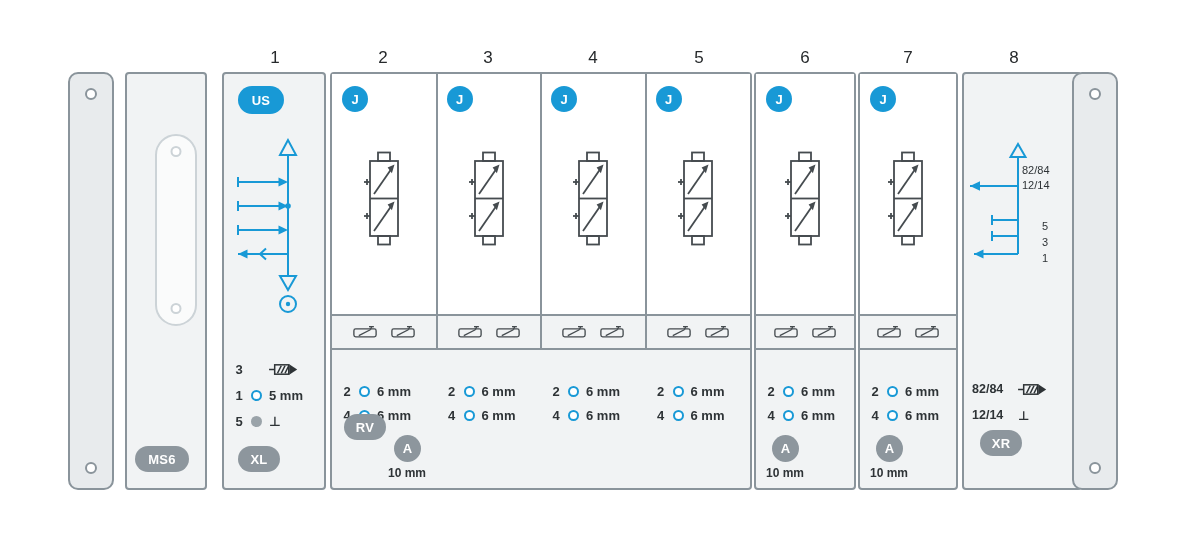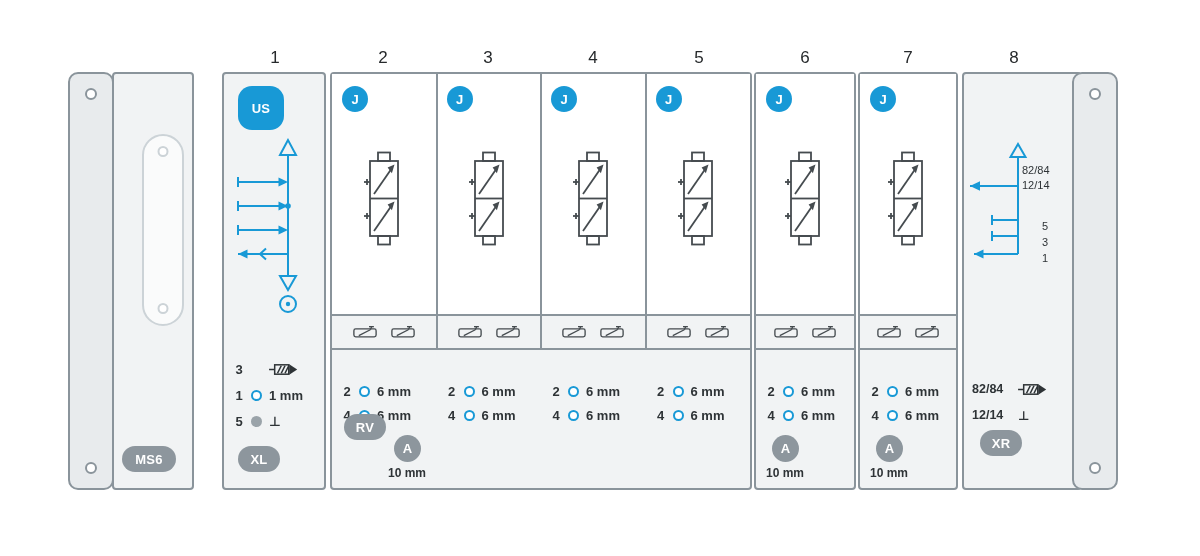--- a/index.html
+++ b/index.html
@@ -18,21 +18,21 @@
   .screw{position:absolute;left:50%;transform:translateX(-50%);width:12px;height:12px;
          border-radius:50%;background:#ffffff;border:2px solid #8a949b;box-sizing:border-box;}
   
   .stadium{position:absolute;left:28px;top:60px;width:42px;height:192px;box-sizing:border-box;
            border:2px solid #ccd3d7;border-radius:22px;background:#fafbfb;}
   .stadium .hole{position:absolute;left:50%;transform:translateX(-50%);width:11px;height:11px;
            border-radius:50%;border:2px solid #ccd3d7;box-sizing:border-box;background:#fff;}
   
   .pill{position:absolute;height:26px;border-radius:14px;color:#fff;font-weight:700;font-size:13px;
         display:flex;align-items:center;justify-content:center;letter-spacing:.3px;}
-  .pill.blue{background:#1899d6;height:44px;}
+  .pill.blue{background:#1899d6;height:28px;}
   .pill.gray{background:#8d969d;}
   .circle-badge{position:absolute;width:27px;height:27px;border-radius:50%;background:#8d969d;
         color:#fff;font-weight:700;font-size:13px;display:flex;align-items:center;justify-content:center;}
   .j-badge{position:absolute;left:10px;top:12px;width:26px;height:26px;border-radius:50%;background:#1899d6;
         color:#fff;font-weight:700;font-size:13px;display:flex;align-items:center;justify-content:center;}
   .size-label{position:absolute;font-size:12px;font-weight:700;color:#2e3336;white-space:nowrap;}
   
   .valve-unit{position:absolute;top:0;height:100%;}
   .valve-top{position:absolute;left:0;right:0;top:0;height:240px;background:#ffffff;
              border-bottom:2px solid #8a949b;}
@@ -110,21 +110,21 @@
   <span class="pos-num" style="left:699px">5</span>
   <span class="pos-num" style="left:805px">6</span>
   <span class="pos-num" style="left:908px">7</span>
   <span class="pos-num" style="left:1014px">8</span>
 
   <div class="panel endcap" style="left:68px;width:46px">
     <span class="screw" style="top:14px"></span>
     <span class="screw" style="bottom:14px"></span>
   </div>
 
-  <div class="panel lightpanel" style="left:112px;width:82px">
+  <div class="panel lightpanel" style="left:125px;width:82px">
     <div class="stadium">
       <span class="hole" style="top:10px"></span>
       <span class="hole" style="bottom:10px"></span>
     </div>
     <div class="pill gray" style="left:8px;top:372px;width:54px">MS6</div>
   </div>
 
   <div class="panel lightpanel" style="left:222px;width:104px">
     <div class="pill blue" style="left:14px;top:12px;width:46px">US</div>
 
@@ -156,21 +156,21 @@
     <div class="port-row" style="top:284px">
       <span class="pnum">3</span>
       <span class="pcircle none"></span>
       <svg class="sil-icon">
           <use href="#sym-sil"></use>
         </svg>
     </div>
     <div class="port-row" style="top:310px">
       <span class="pnum">1</span>
       <span class="pcircle open"></span>
-      <span class="psize">1 mm</span>
+      <span class="psize">5 mm</span>
     </div>
     <div class="port-row" style="top:336px">
       <span class="pnum">5</span>
       <span class="pcircle plugged"></span>
       <span class="psize sym">⊥</span>
     </div>
 
     <div class="pill gray" style="left:14px;top:372px;width:42px">XL</div>
   </div>
 

